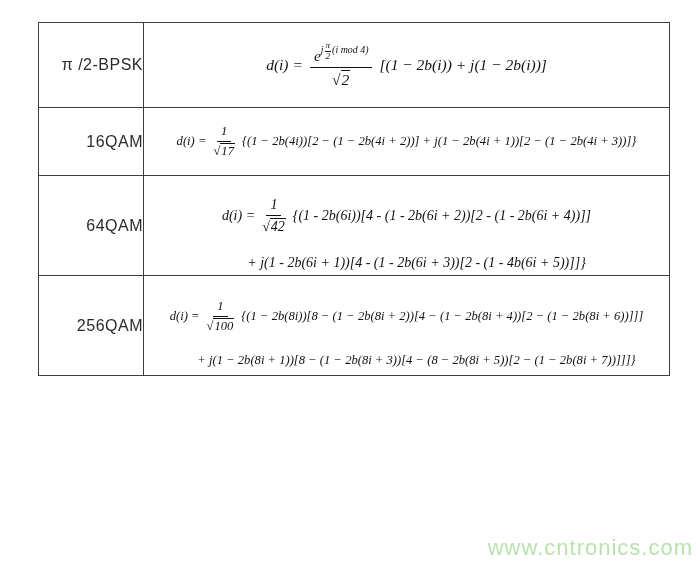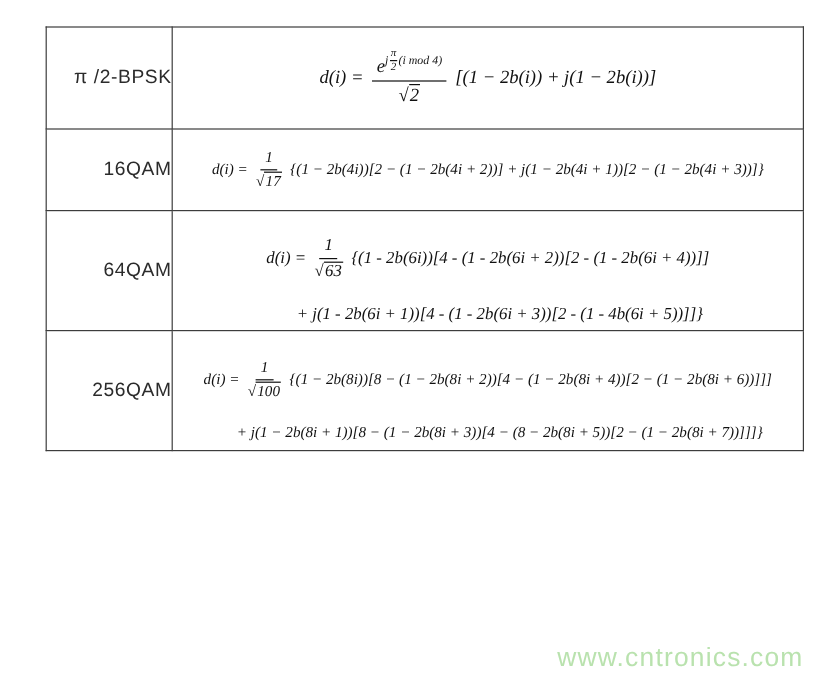--- a/index.html
+++ b/index.html
@@ -41,21 +41,21 @@
     vertical-align:middle;margin:0 1px;}
   .mfrac .mnum{display:block;border-bottom:1px solid #111;line-height:1.05;padding:0 1px;}
   .mfrac .mden{display:block;line-height:1.05;}
   .stacked{flex-direction:column;gap:3px;}
   .stacked .line1{display:flex;align-items:center;justify-content:center;gap:5px;}
   .stacked .line2{display:block;transform:translateX(10px);}
 
   .watermark{
     position:absolute;left:441px;top:535px;width:252px;
     font-size:22px;letter-spacing:1px;color:#b9e2ae;
-    font-family:"Liberation Sans",sans-serif;text-align:center;white-space:nowrap;
+    font-family:"Liberation Sans",sans-serif;text-align:right;white-space:nowrap;
   }
 </style>
 </head>
 <body>
 
 <table class="mod-table">
   <colgroup>
       <col style="width:105px">
       <col>
     </colgroup>
@@ -103,21 +103,21 @@
 
   <tr class="h100">
     <td class="label-cell">64QAM</td>
     <td>
       <div class="formula f-14 stacked">
         <span class="line1">
           <span>d(i) =</span>
           <span class="frac">
             <span class="num">1</span>
             <span class="den">
-              <span class="sqrt"><span class="radicand">63</span></span>
+              <span class="sqrt"><span class="radicand">42</span></span>
             </span>
           </span>
           <span>{(1 - 2b(6i))[4 - (1 - 2b(6i + 2))[2 - (1 - 2b(6i + 4))]]</span>
         </span>
         <span class="line2">
           <span>+ j(1 - 2b(6i + 1))[4 - (1 - 2b(6i + 3))[2 - (1 - 4b(6i + 5))]]}</span>
         </span>
       </div>
     </td>
   </tr>

